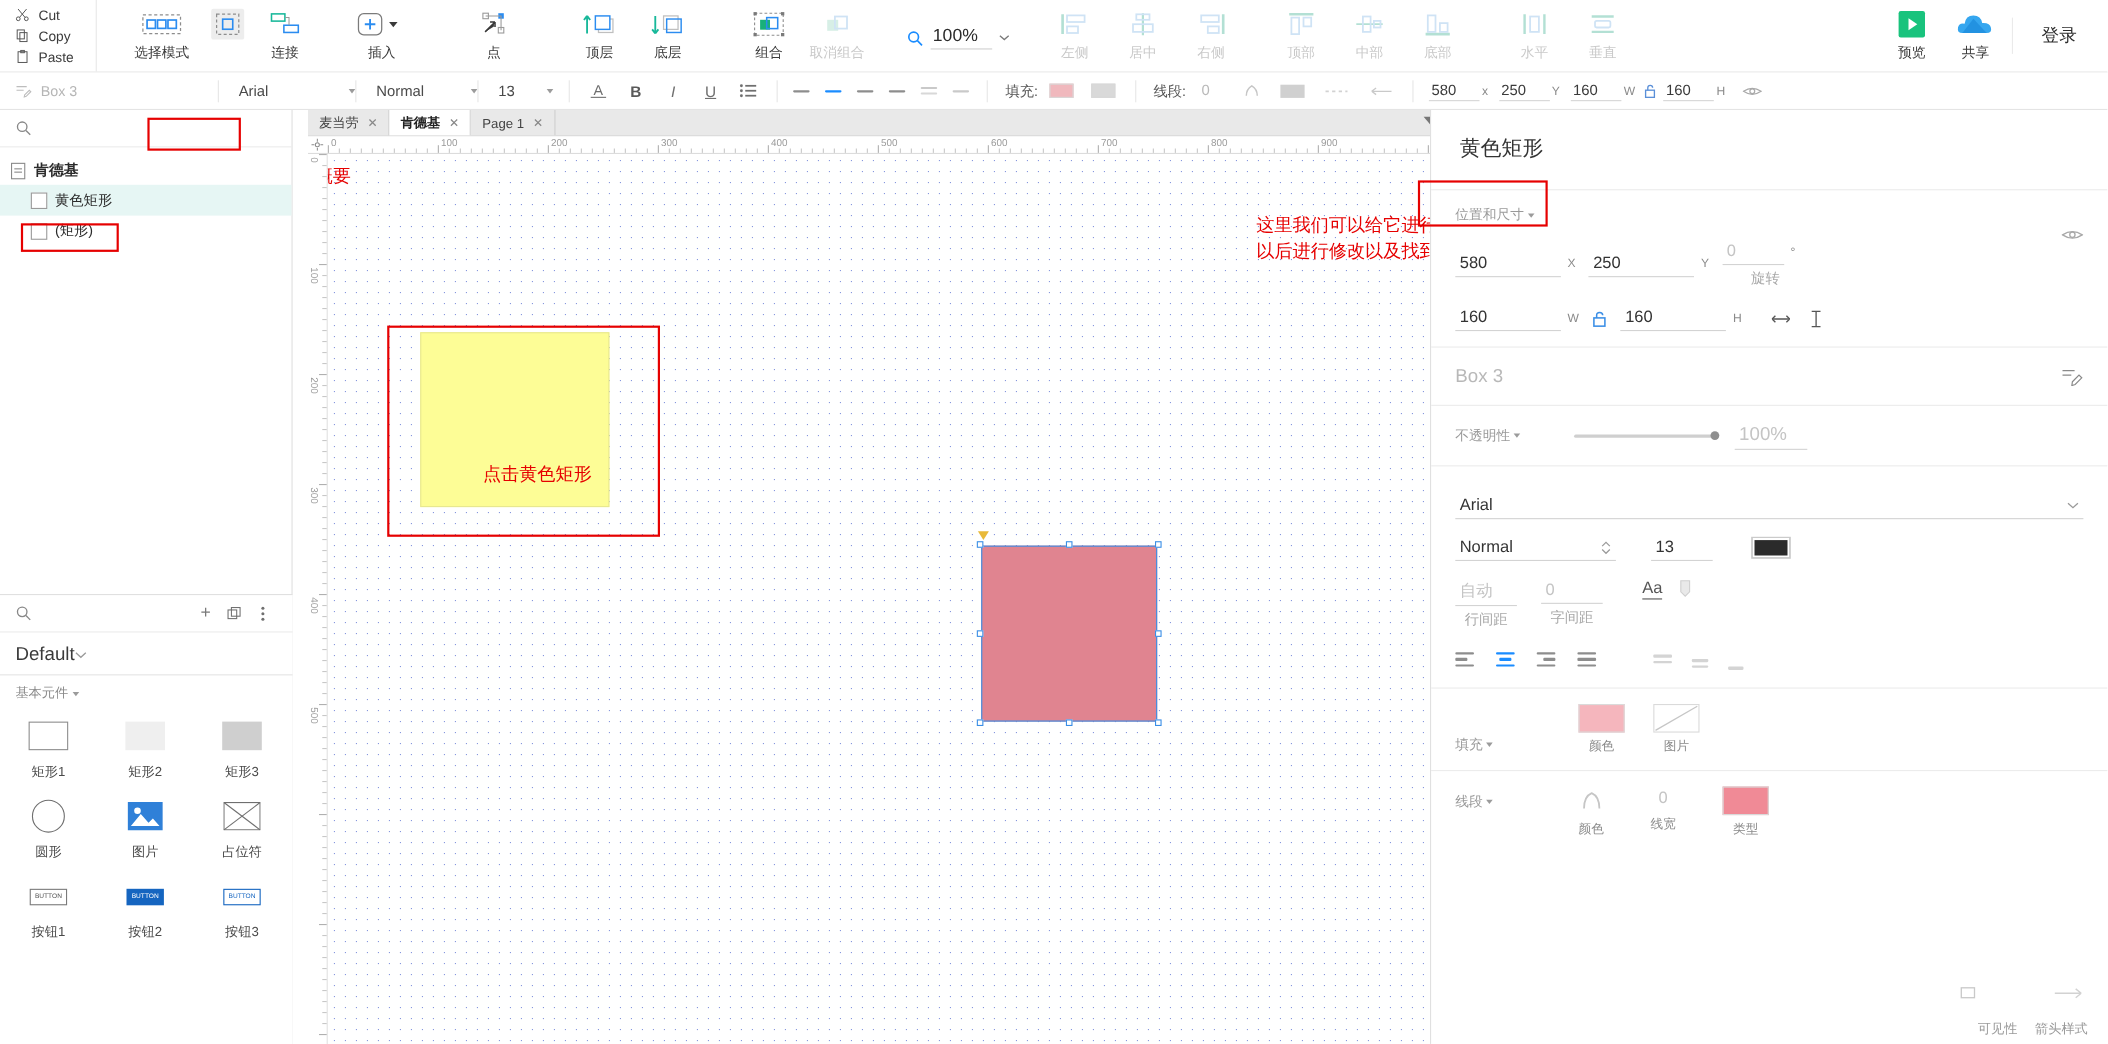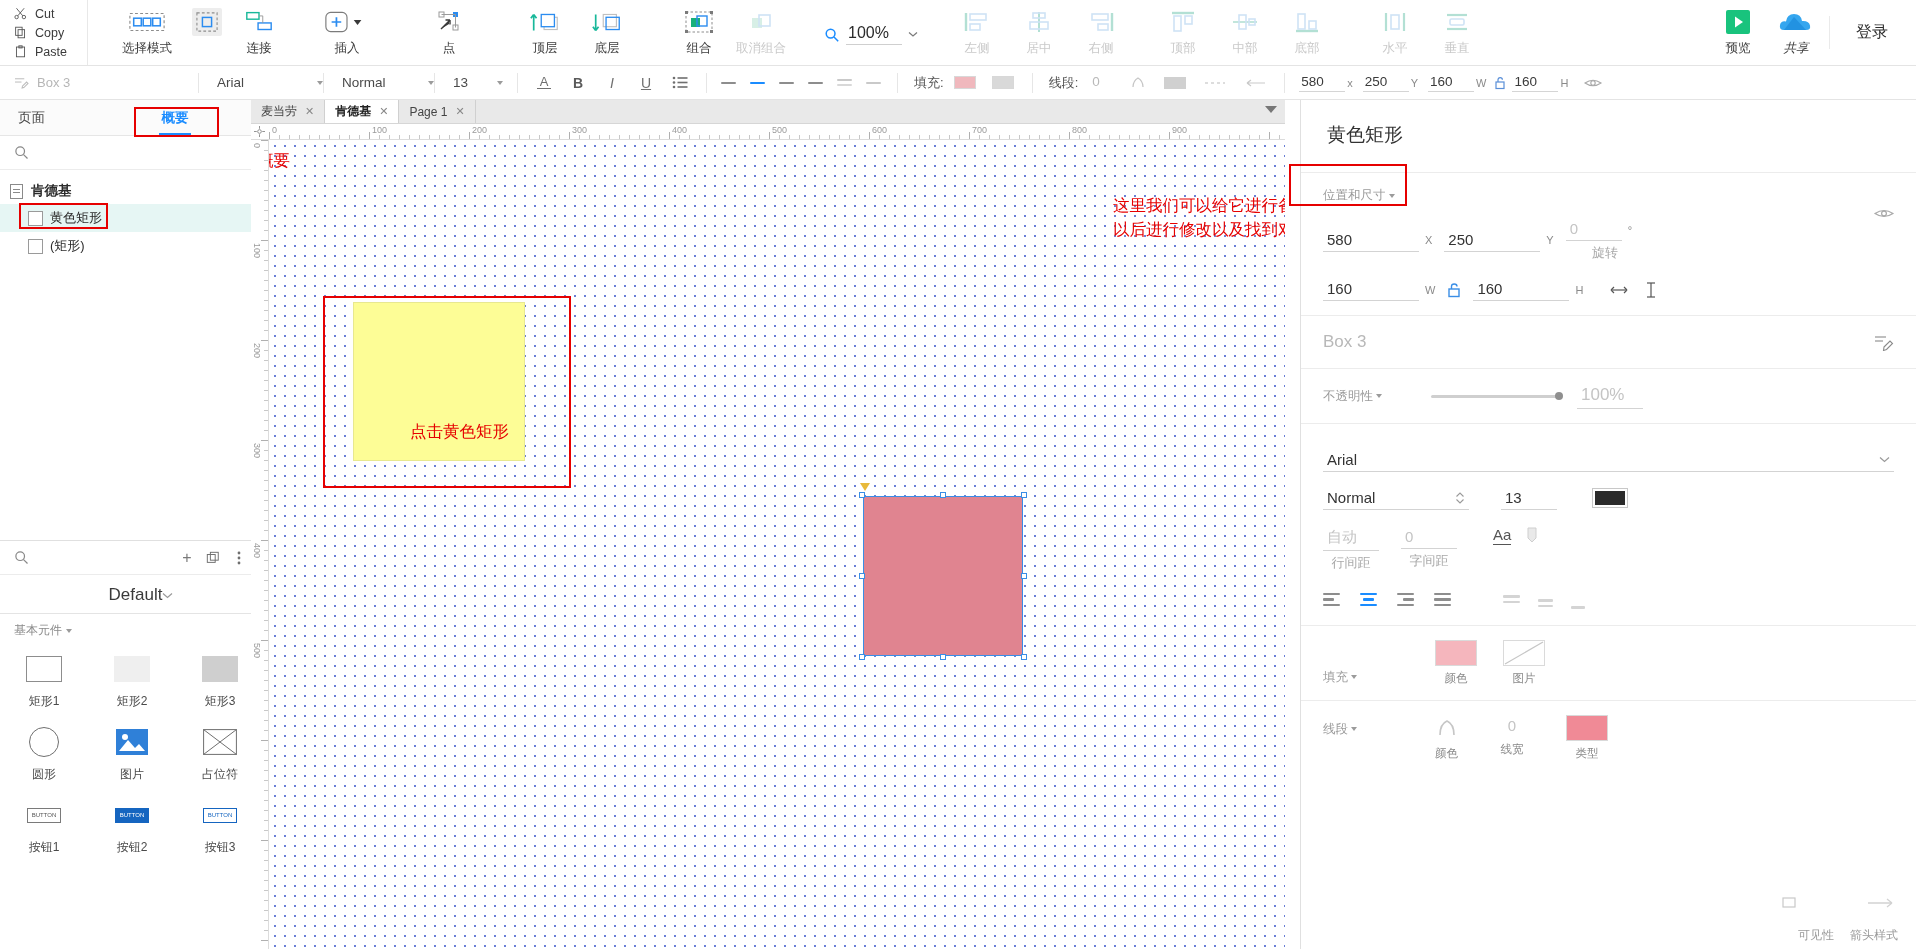--- a/index.html
+++ b/index.html
@@ -138,42 +138,42 @@
     position:absolute; top:440px; left:0; width:266px; height:509px;
     background:#fff; border-top:1px solid #e0e0e0;
   }
   .lib-search {
     height:34px; display:flex; align-items:center; padding:0 14px; gap:0;
     border-bottom:1px solid #ececec;
   }
   .lib-search .spacer { flex:1; }
   .lib-ic { width:26px; display:flex; justify-content:center; color:#7a7a7a; font-size:16px;}
   .lib-title {
-    font-size:17px; color:#3a3a3a; padding:10px 14px 8px 30px;
-    border-bottom:1px solid #e4e4e4; display:flex; align-items:center; justify-content:center;
+    font-size:17px; color:#3a3a3a; padding:10px 14px 8px 14px;
+    border-bottom:1px solid #e4e4e4; display:flex; align-items:center; justify-content:flex-start;
   }
   .lib-sub { font-size:12px; color:#8a8a8a; padding:8px 14px 4px 14px; display:flex; align-items:center; gap:4px;}
   .lib-grid { display:flex; flex-wrap:wrap; padding:4px 0 0 0; }
   .lib-cell {
     width:88px; display:flex; flex-direction:column; align-items:center;
     padding:6px 0 10px 0; cursor:default;
   }
   .lib-cell .thumb { height:32px; display:flex; align-items:center; justify-content:center; }
   .lib-cell .cap { font-size:12px; color:#4a4a4a; margin-top:8px;}
   .rect-a { width:36px;height:26px;border:1px solid #8d8d8d;background:#fff; }
   .rect-b { width:36px;height:26px;background:#efefef; }
   .rect-c { width:36px;height:26px;background:#cfcfcf; }
   .circ { width:30px;height:30px;border:1.5px solid #6f6f6f;border-radius:50%; }
   .btn-th1 { width:34px;height:15px;border:1px solid #7a7a7a; font-size:6px; display:flex; align-items:center; justify-content:center; color:#555; }
   .btn-th2 { width:34px;height:15px;background:#1565c0; font-size:6px; display:flex; align-items:center; justify-content:center; color:#fff; }
   .btn-th3 { width:34px;height:15px;border:1px solid #1565c0; font-size:6px; display:flex; align-items:center; justify-content:center; color:#1565c0; }
 
   
   .canvasarea {
-    position:absolute; top:100px; left:251px; width:1034px; height:849px;
+    position:absolute; top:100px; left:280px; width:1034px; height:849px;
     background:#fff; overflow:hidden;
   }
   .tabstrip {
     height:24px; background:#e9e9e9; display:flex; align-items:stretch; font-size:12px;
     border-bottom:1px solid #d6d6d6; position:relative;
   }
   .ptab {
     display:flex; align-items:center; gap:8px; padding:0 10px;
     background:#e9e9e9; color:#444; border-right:1px solid #d0d0d0; cursor:default;
   }
@@ -560,21 +560,21 @@
 
     <div class="tbtn" style="width:58px;">
       <span class="ico">
         <svg width="30" height="28" viewBox="0 0 30 28">
             <rect x="3" y="2" width="24" height="24" rx="2" fill="#19c37d"></rect>
             <path d="M12 8.5 L20 14 L12 19.5 Z" fill="#fff"></path>
           </svg>
       </span>
       <span class="lbl">预览</span>
     </div>
-    <div class="tbtn" style="width:58px;font-style:italic;">
+    <div class="tbtn" style="width:58px;">
       <span class="ico">
         <svg width="36" height="28" viewBox="0 0 36 28">
           <path d="M6 22 Q1 22 2 17 Q3 12.5 8 13.5 Q9 6 16 6 Q23 6 24 13 Q31 12.5 32 17.5 Q33 22 28 22 Z" fill="#35a6ef"></path>
           <path d="M16 9 L28 22 L6 22 Z" fill="#1e8ede" opacity="0.85"></path>
         </svg>
       </span>
       <span class="lbl">共享</span>
     </div>
     <div class="tb-sep" style="margin:16px 4px;"></div>
     <div class="login-btn">登录</div>
@@ -686,28 +686,20 @@
       <svg width="18" height="12" viewBox="0 0 18 12">
           <g fill="none" stroke="#a9a9a9" stroke-width="1.1">
             <path d="M1 6 Q9 0.5 17 6 Q9 11.5 1 6 Z"></path>
             <circle cx="9" cy="6" r="2.2"></circle>
           </g>
         </svg>
     </span>
   </div>
 
   <div class="leftpanel">
-    <div class="tabs-row">
-      <div class="tab" style="flex:0 0 130px;justify-content:flex-start;padding-left:18px;">
-        <span>页面</span>
-      </div>
-      <div class="tab active" style="flex:0 0 90px;">
-        <span>概要</span>
-      </div>
-    </div>
     <div class="redbox" style="left:134px; top:7px; width:85px; height:30px;"></div>
 
     <div class="search-row">
       <span class="search-ic">
         <svg width="15" height="15" viewBox="0 0 16 16">
             <g fill="none" stroke="#888" stroke-width="1.3">
               <circle cx="6.6" cy="6.6" r="4.6"></circle>
               <line x1="10.2" y1="10.2" x2="14.4" y2="14.4"></line>
             </g>
           </svg>

